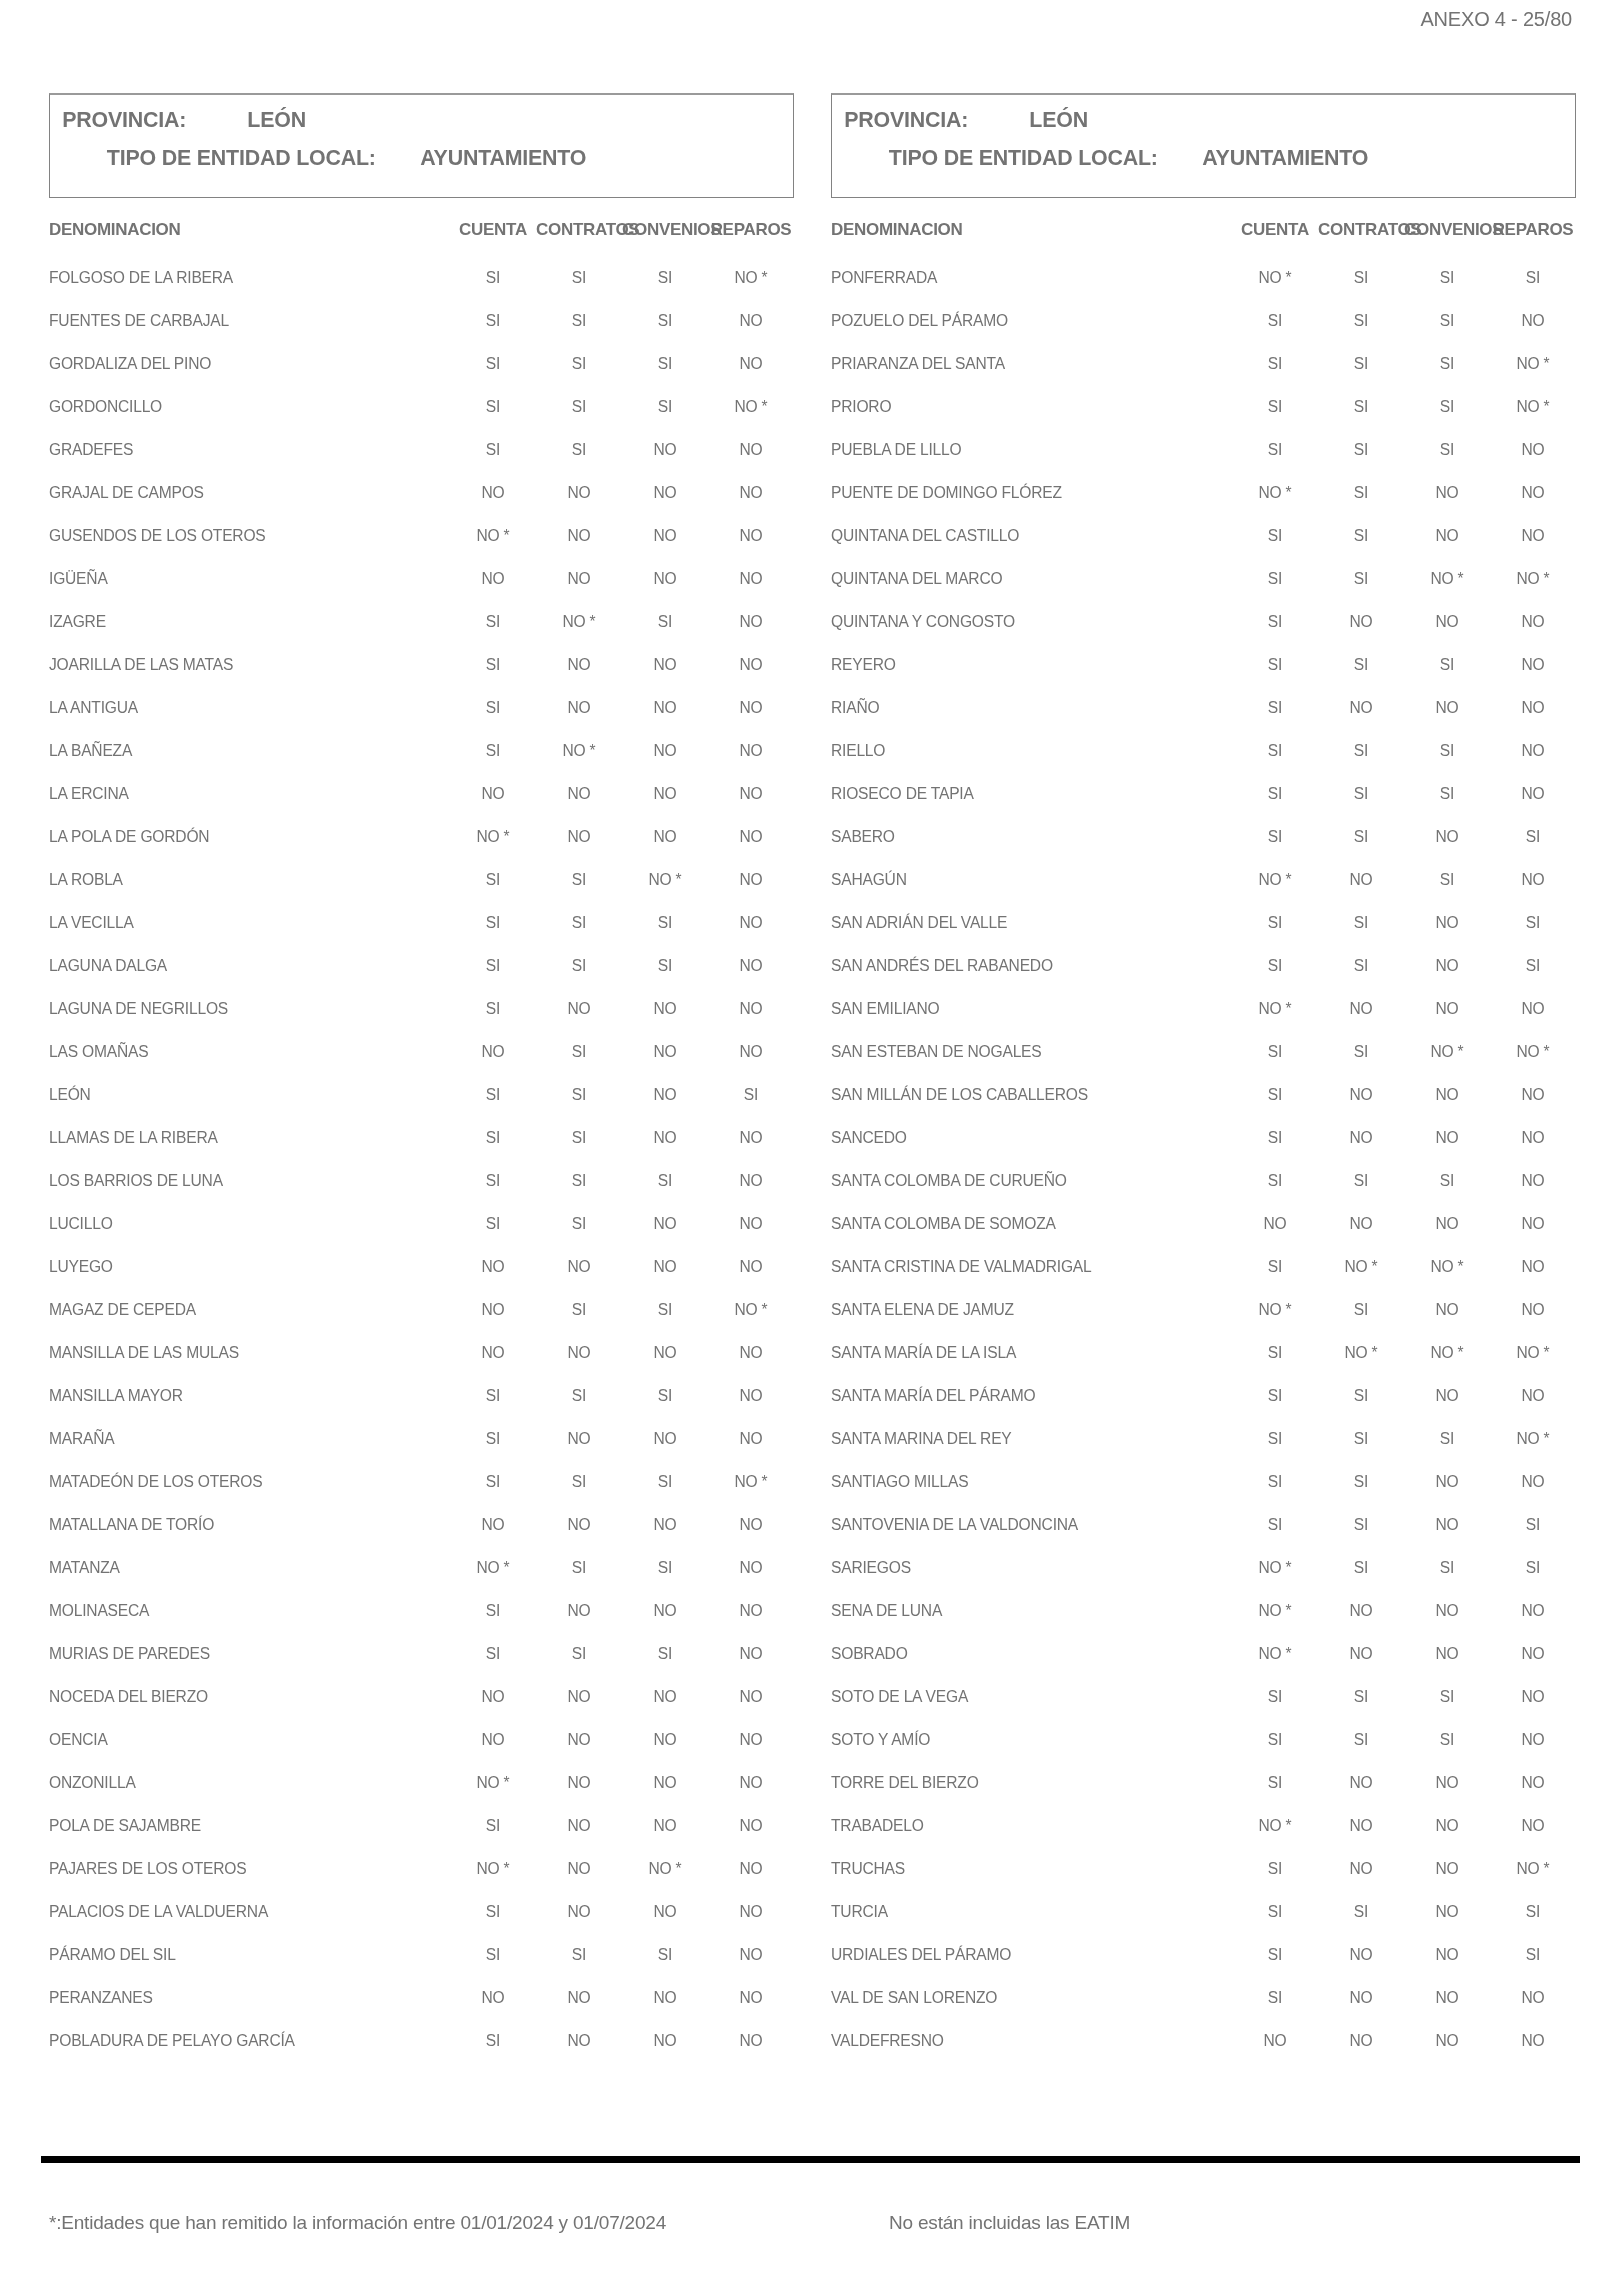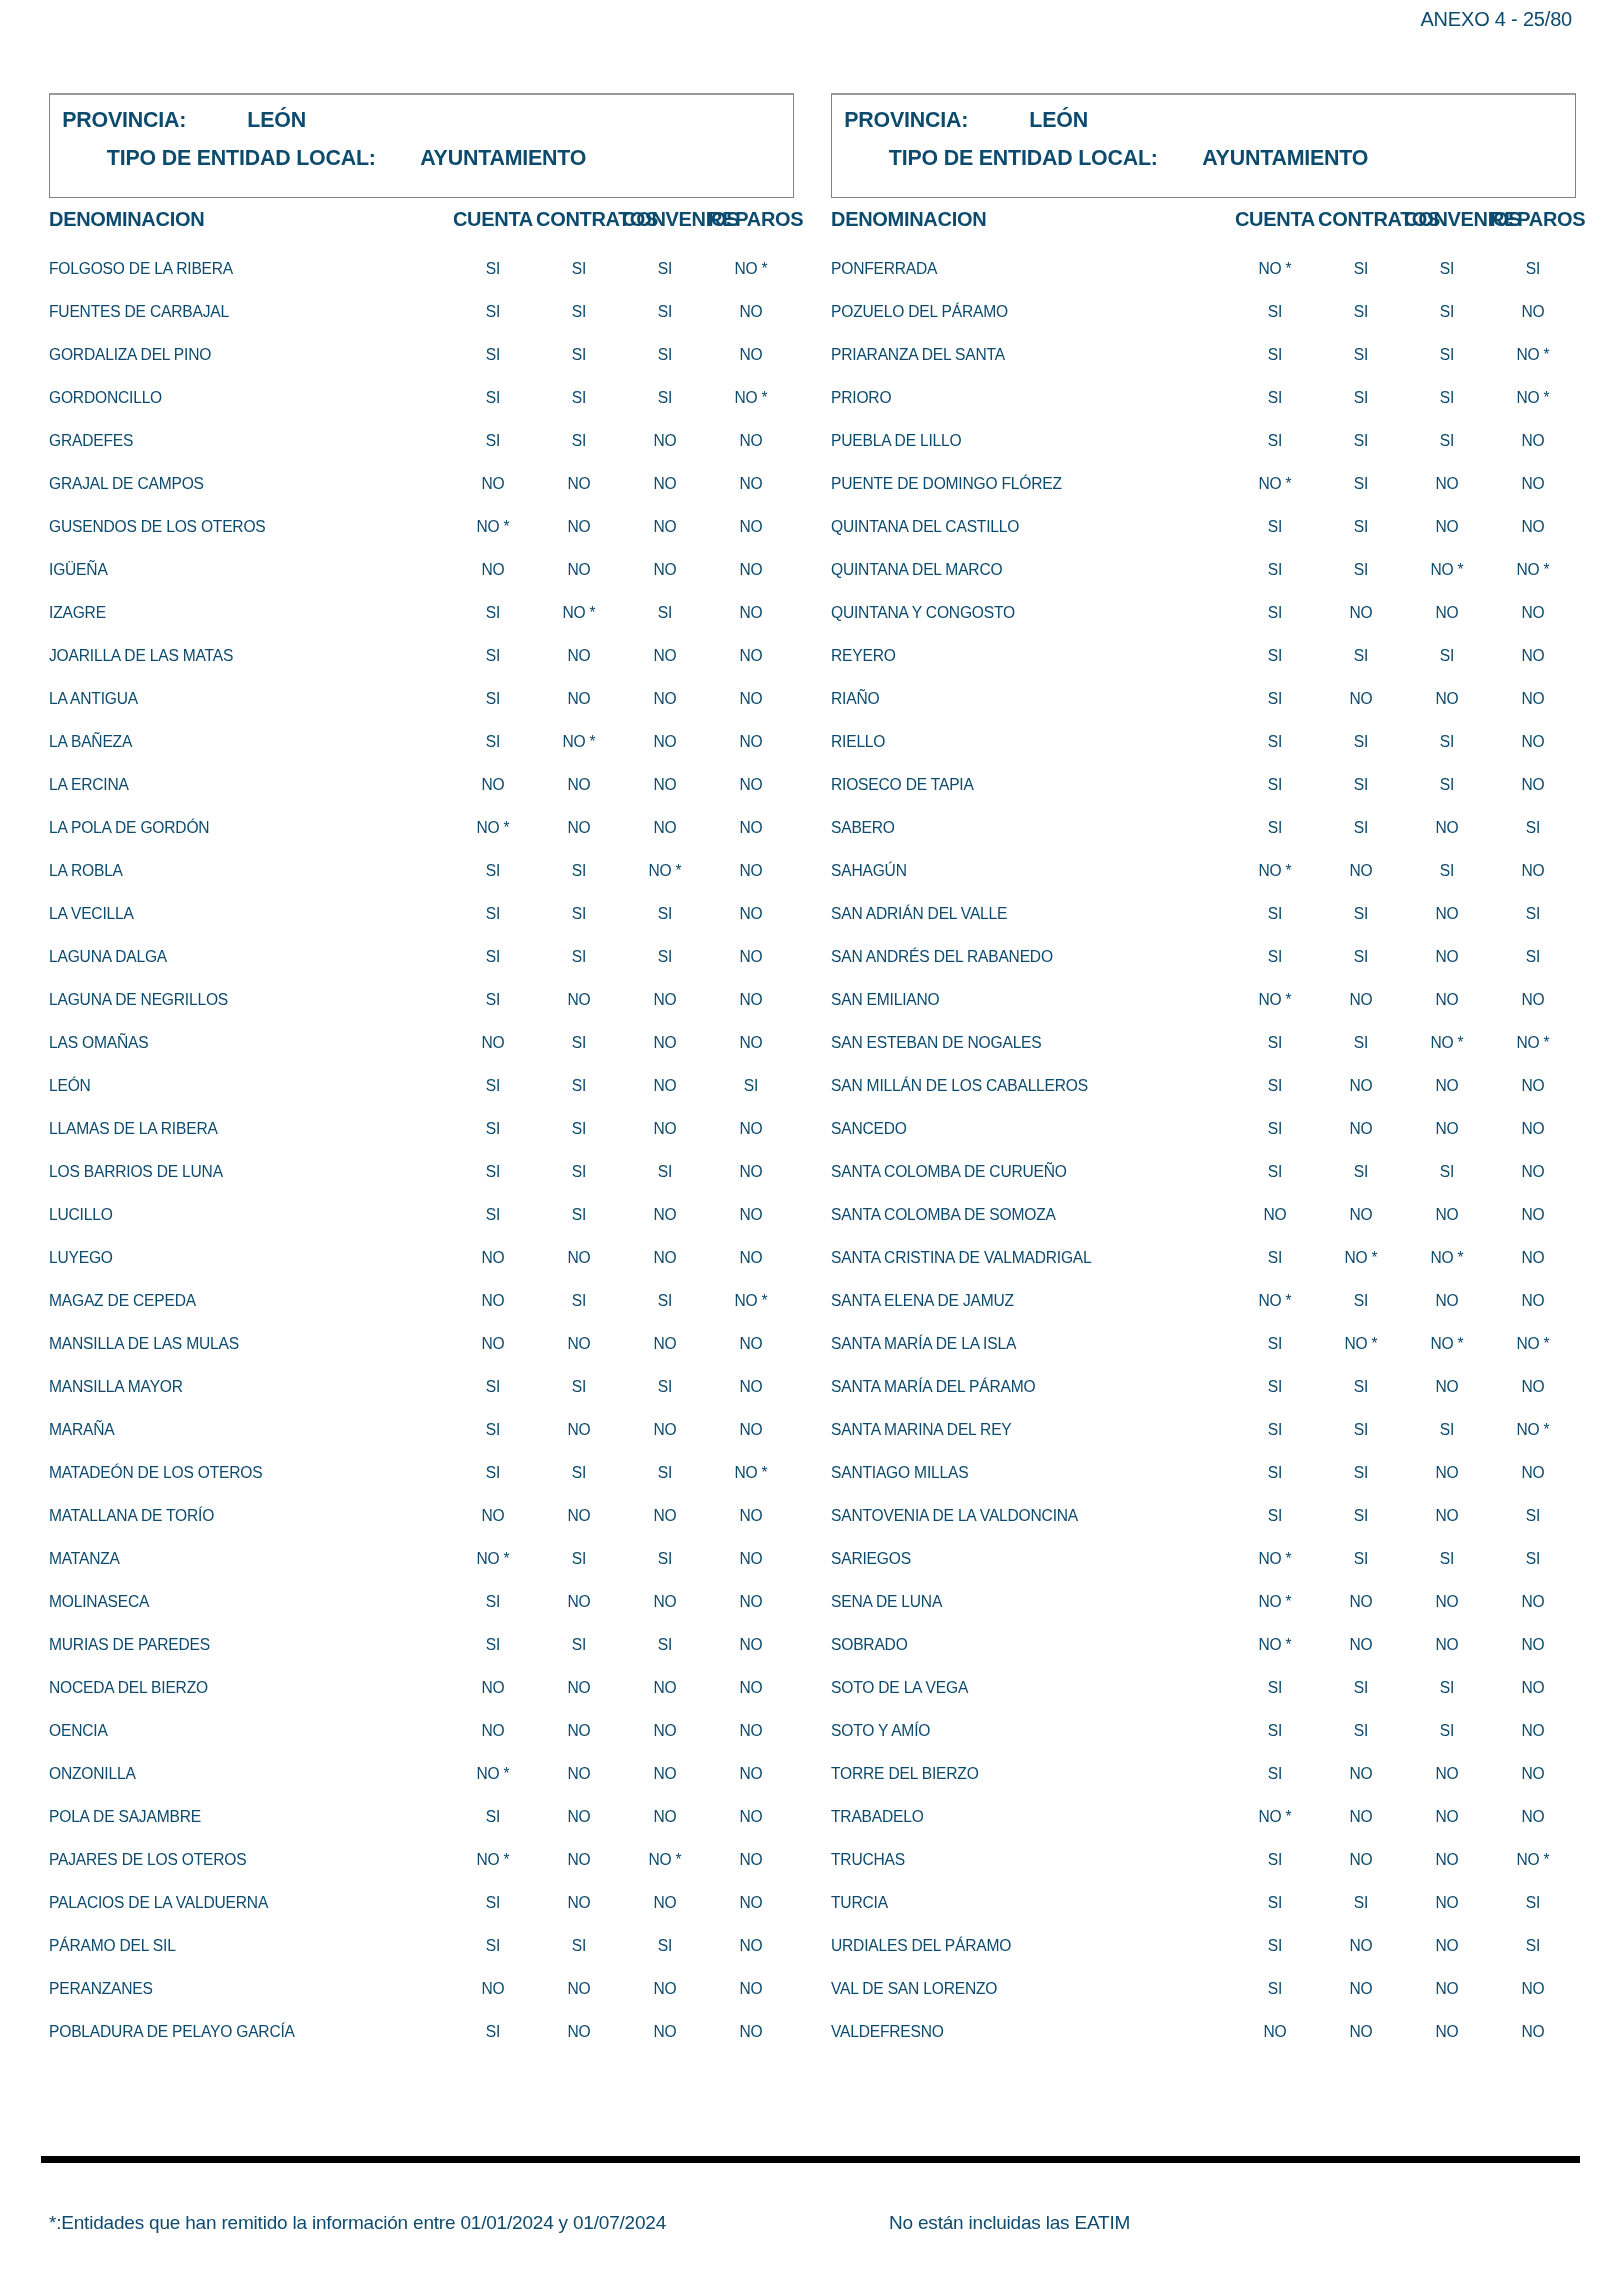--- a/index.html
+++ b/index.html
@@ -2,21 +2,21 @@
 <html style="font-size:13px"><head>
 <meta charset="utf-8">
 <style>
   html,body{margin:0;padding:0;background:#ffffff;}
   .page{
     position:relative;
     width:1623px;
     height:2284px;
     background:#ffffff;
     font-family:"Liberation Sans", sans-serif;
-    color:#0c4a6e;
+    color:#737373;
     letter-spacing:-0.2px;
     overflow:hidden;
   }
   .annex{
     position:absolute;
     top:8.2px;
     right:51px;
     font-size:20px;
     font-weight:400;
   }
@@ -39,22 +39,22 @@
     align-items:baseline;
     height:38px;
     font-size:21.4px;
     font-weight:700;
   }
   .hl-label{flex:none;}
   .hl-label.w1{width:185px;}
   .hl-label.w2{width:358px;text-align:center;}
   .cols-header{
     display:flex;
-    margin-top:10px;
-    font-size:20px;
+    margin-top:22px;
+    font-size:17px;
     font-weight:700;
     letter-spacing:-0.3px;
   }
   .col-name{flex:1 1 auto;text-align:left;}
   .col-val{flex:none;width:86px;text-align:center;}
   .rows{margin-top:16.5px;}
   .row{
     height:43px;
     display:flex;
     align-items:center;

